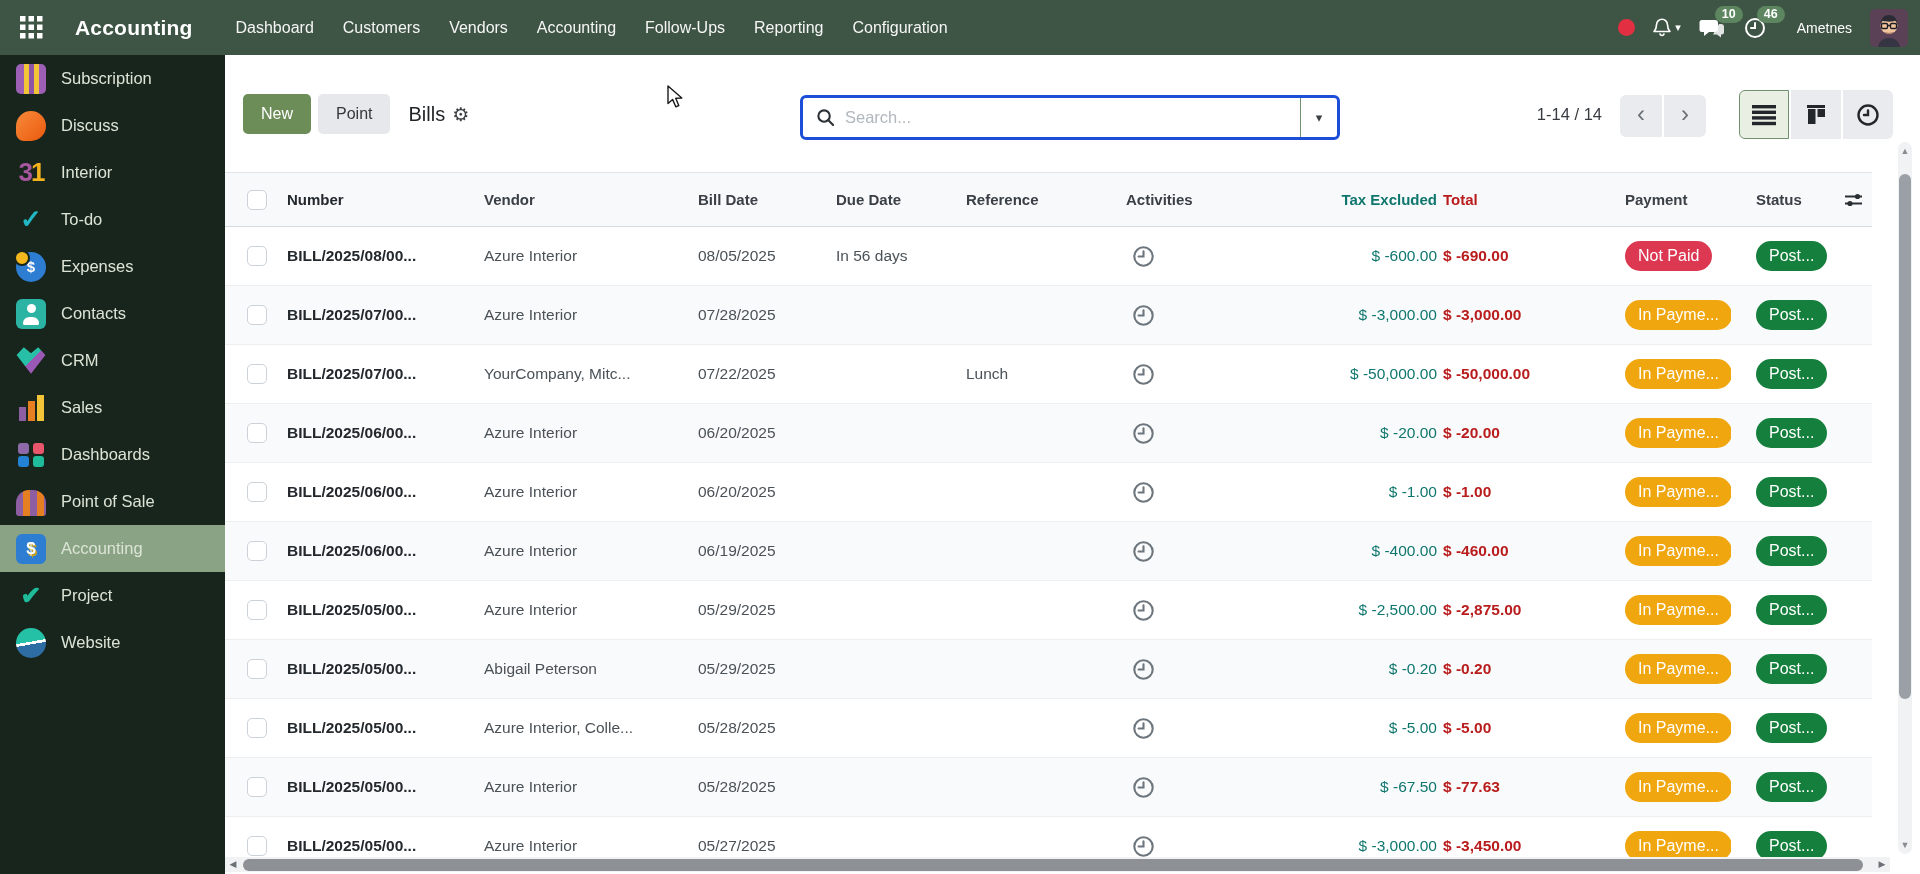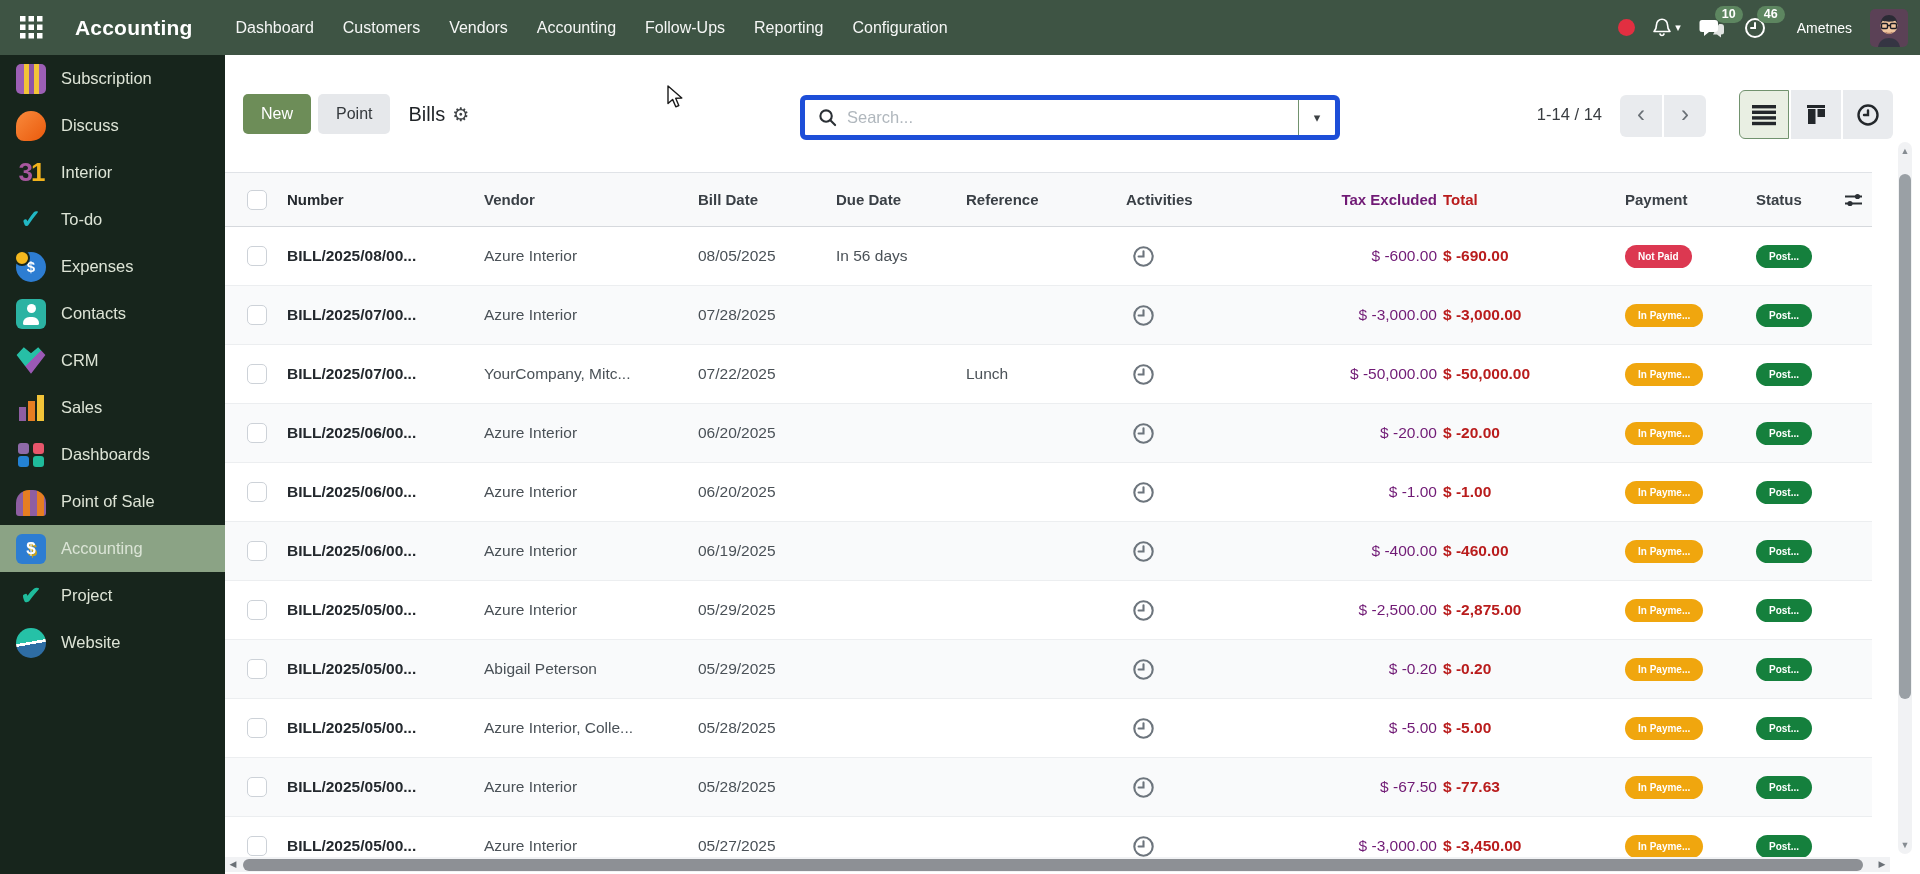--- a/index.html
+++ b/index.html
@@ -65,21 +65,21 @@
 
   
   .controlbar { position:relative; height:80px; display:flex; align-items:center; padding-left:18px;margin-top:19px; }
   .btn { font-family:inherit; font-size:16px; border:none; border-radius:5px; cursor:pointer; padding:11px 18px; line-height:1.15; }
   .btn-new { background:#6d8d58; color:#fff; }
   .btn-upload { background:#e6e8eb; color:#35393d; margin-left:7px; }
   .view-title { font-size:20px; color:#1f2327; margin-left:18px; font-weight:400; }
   .gear { background:none; border:none; cursor:pointer; font-size:19px; color:#3d4144; margin-left:7px; line-height:1; }
 
   .search { position:absolute; left:575px; top:21px; width:540px; height:45px; display:flex; align-items:center;
-    border:5px solid #1d4ed8; border-radius:6px; background:#fff; }
+    border:3px solid #1d4ed8; border-radius:6px; background:#fff; }
   .search .mag { margin-left:13px; flex:none; display:flex; }
   .search input { flex:1; border:none; outline:none; font-family:inherit; font-size:16.5px; color:#333;
     padding:0 10px; background:transparent; min-width:0; }
   .search input::placeholder { color:#b0b7bd; }
   .search-toggle { width:37px; align-self:stretch; border:none; border-left:1px solid #71926e; background:#fff;
     border-radius:0 5px 5px 0; cursor:pointer; font-size:13px; color:#3d4144; }
 
   .pager-text { position:absolute; right:318px; top:0; height:80px; display:flex; align-items:center;
     font-size:16.5px; color:#383c40; }
   .pager-btns { position:absolute; right:214px; top:21px; display:flex; gap:2px; }
@@ -107,26 +107,26 @@
   tbody tr:nth-child(even) { background:#f9fafb; }
 
   .c-cb { padding-left:22px; }
   .cb { display:inline-block; width:20px; height:20px; border:1.5px solid #cdd2d8; border-radius:5px;
     background:#fff; vertical-align:middle; cursor:pointer; }
   .c-num { padding-left:4px; font-weight:700; color:#23282d; }
   .c-vendor { padding-left:6px; }
   .c-bdate,.c-due,.c-ref { padding-left:4px; }
   .c-act { padding-left:14px; }
   .clock-ic { display:inline-flex; vertical-align:middle; cursor:pointer; }
-  .c-tax { text-align:right; padding-right:6px; color:#701a75; }
+  .c-tax { text-align:right; padding-right:6px; color:#0f766e; }
   .c-total { text-align:left; padding-right:6px; color:#b91c1c; font-weight:700; }
   .c-pay,.c-status { padding-left:25px; }
   .c-opt { text-align:center; }
-  .badge { display:inline-block; padding:6px 13px; border-radius:999px; color:#fff; font-weight:700;
-    font-size:10px; line-height:1.1; vertical-align:middle; }
+  .badge { display:inline-block; padding:6px 13px; border-radius:999px; color:#fff; font-weight:400;
+    font-size:16px; line-height:1.1; vertical-align:middle; }
   .badge.danger  { background:#dc3851; }
   .badge.warning { background:#f0a60e; }
   .badge.success { background:#15803d; }
 
   
   .vscroll { position:absolute; top:87px; right:8px; width:14px; height:712px; background:#f1f2f4;
     border-radius:7px; z-index:20; }
   .vs-up,.vs-down { position:absolute; left:0; width:14px; text-align:center; font-size:9px; color:#868c92; cursor:pointer; }
   .vs-up { top:4px; } .vs-down { bottom:4px; }
   .vs-thumb { position:absolute; top:32px; left:1px; width:12px; height:525px; background:#9aa0a5;

